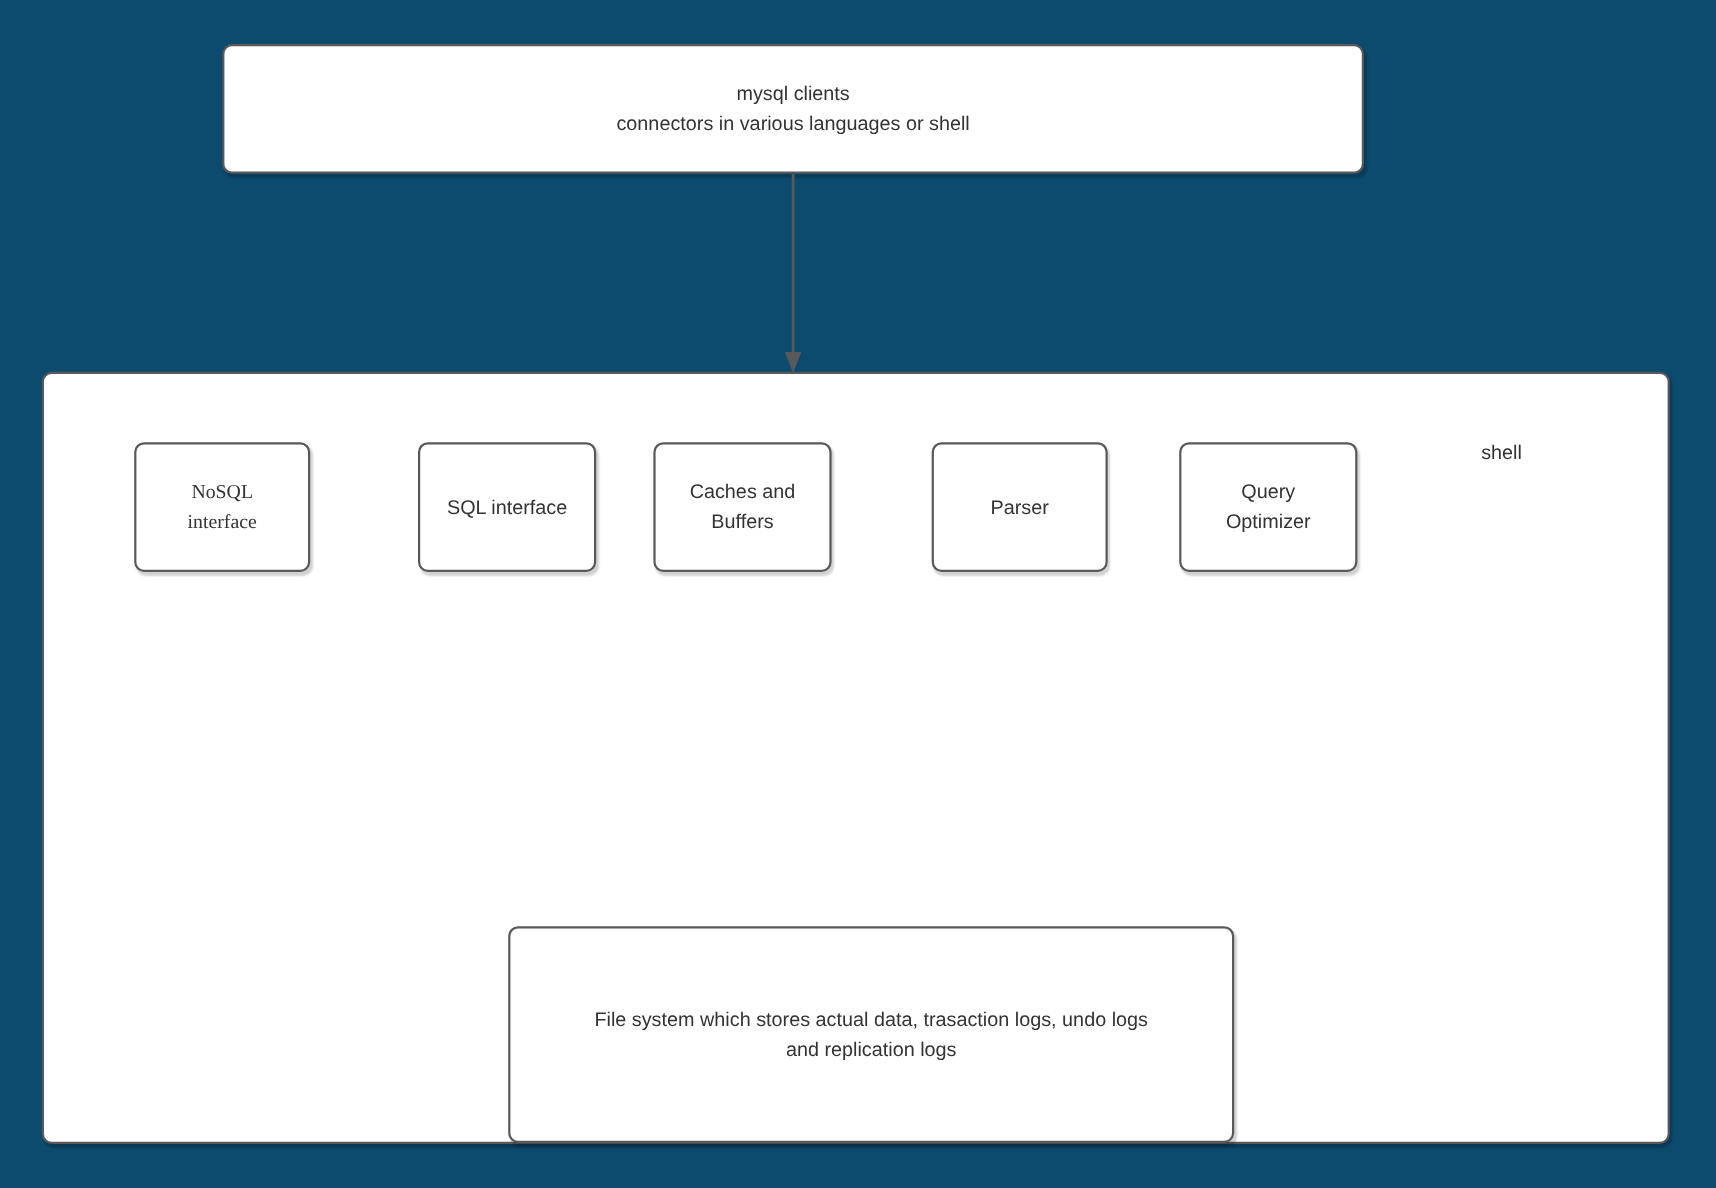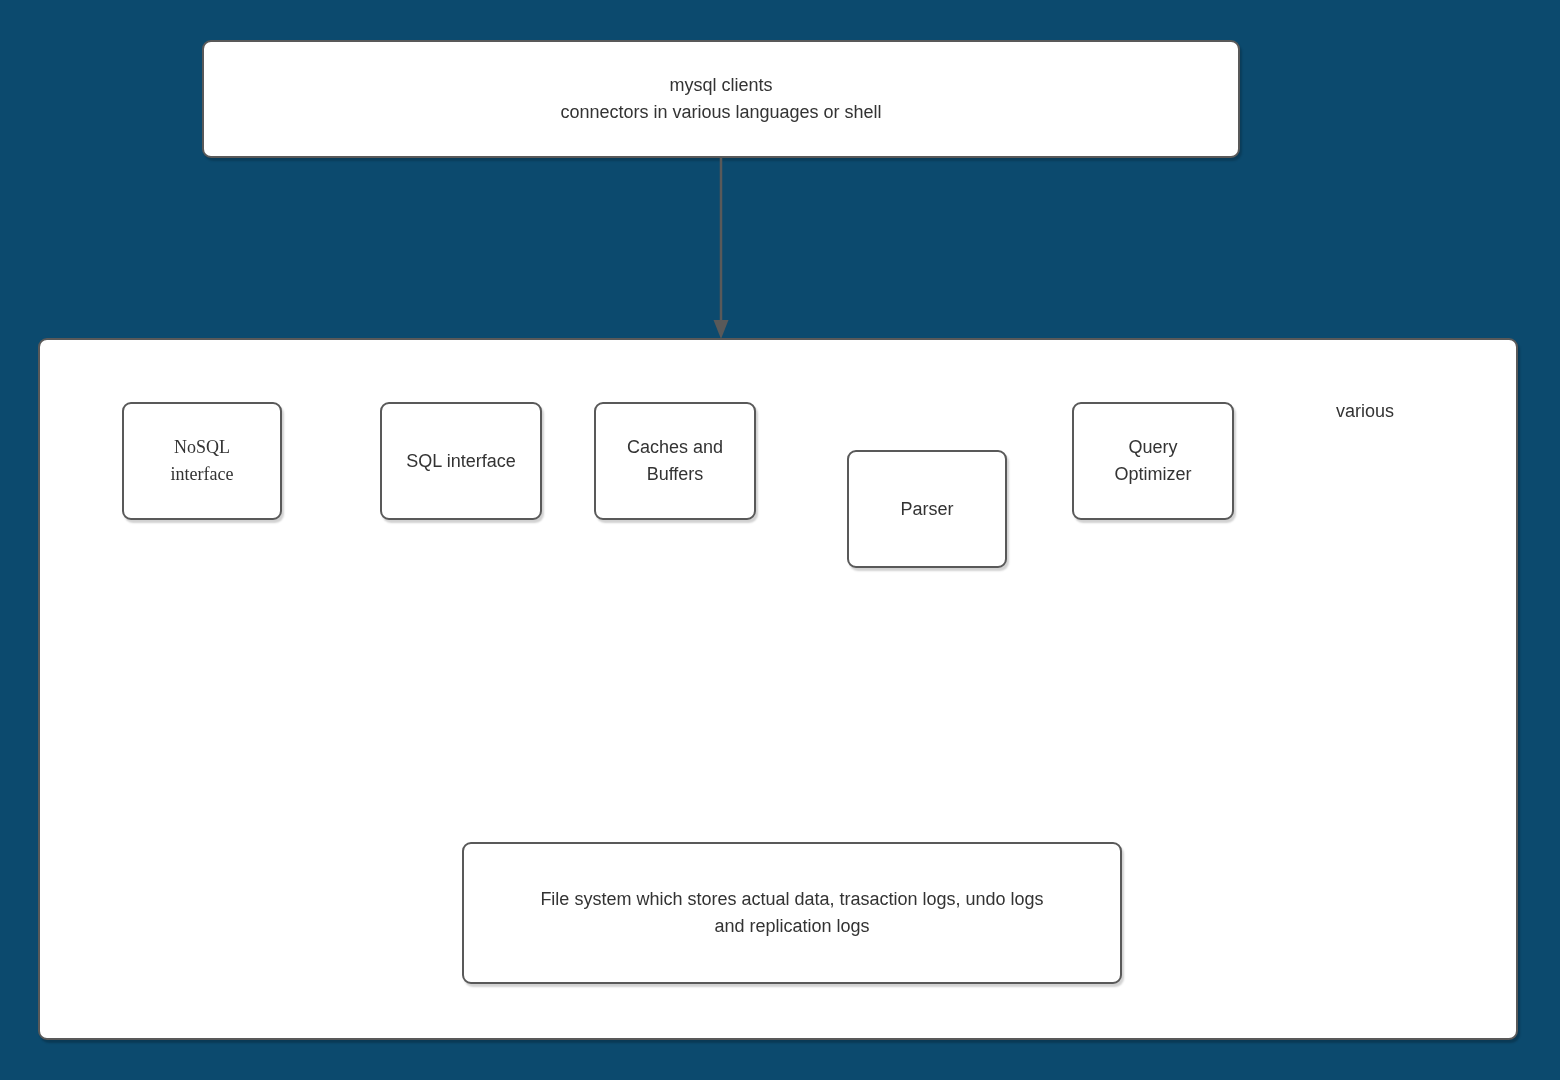--- a/index.html
+++ b/index.html
@@ -49,43 +49,43 @@
     text-align: center;
     color: #333333;
     font-size: 18px;
     line-height: 27px;
   }
   
   .comp { top: 62px; height: 118px; }
   .comp-0 { left: 82px;   width: 160px; font-family: Liberation Serif, serif; }
   .comp-1 { left: 340px;  width: 162px; }
   .comp-2 { left: 554px;  width: 162px; }
-  .comp-3 { left: 807px;  width: 160px; margin-top: 48px; }
+  .comp-3 { left: 807px;  width: 160px; }
   .comp-4 { left: 1032px; width: 162px; }
   .storage-box    { left: 422px; top: 282px; width: 660px; height: 180px; }
-  .filesystem-box { left: 422px; top: 502px; width: 660px; height: 142px; }
+  .filesystem-box { left: 422px; top: 502px; width: 660px; height: 197px; }
 </style>
 </head>
 <body>
 
 <div class="stage">
 
   <div class="node clients-box">
     <span class="label">mysql clients
 connectors in various languages or shell</span>
   </div>
 
   <svg class="arrow-svg" width="20" height="182" viewBox="0 0 20 182" aria-hidden="true">
     <line x1="10" y1="0" x2="10" y2="164" stroke="#595959" stroke-width="2.5"></line>
     <polygon points="10,181 2.5,162 17.5,162" fill="#595959"></polygon>
   </svg>
 
   <div class="node mysqld-box">
 
-    <span class="mysqld-label">various</span>
+    <span class="mysqld-label">shell</span>
 
     <div class="node comp comp-0">
       <span class="label">NoSQL
 interface</span>
     </div>
 
     <div class="node comp comp-1">
       <span class="label">SQL interface</span>
     </div>
 

